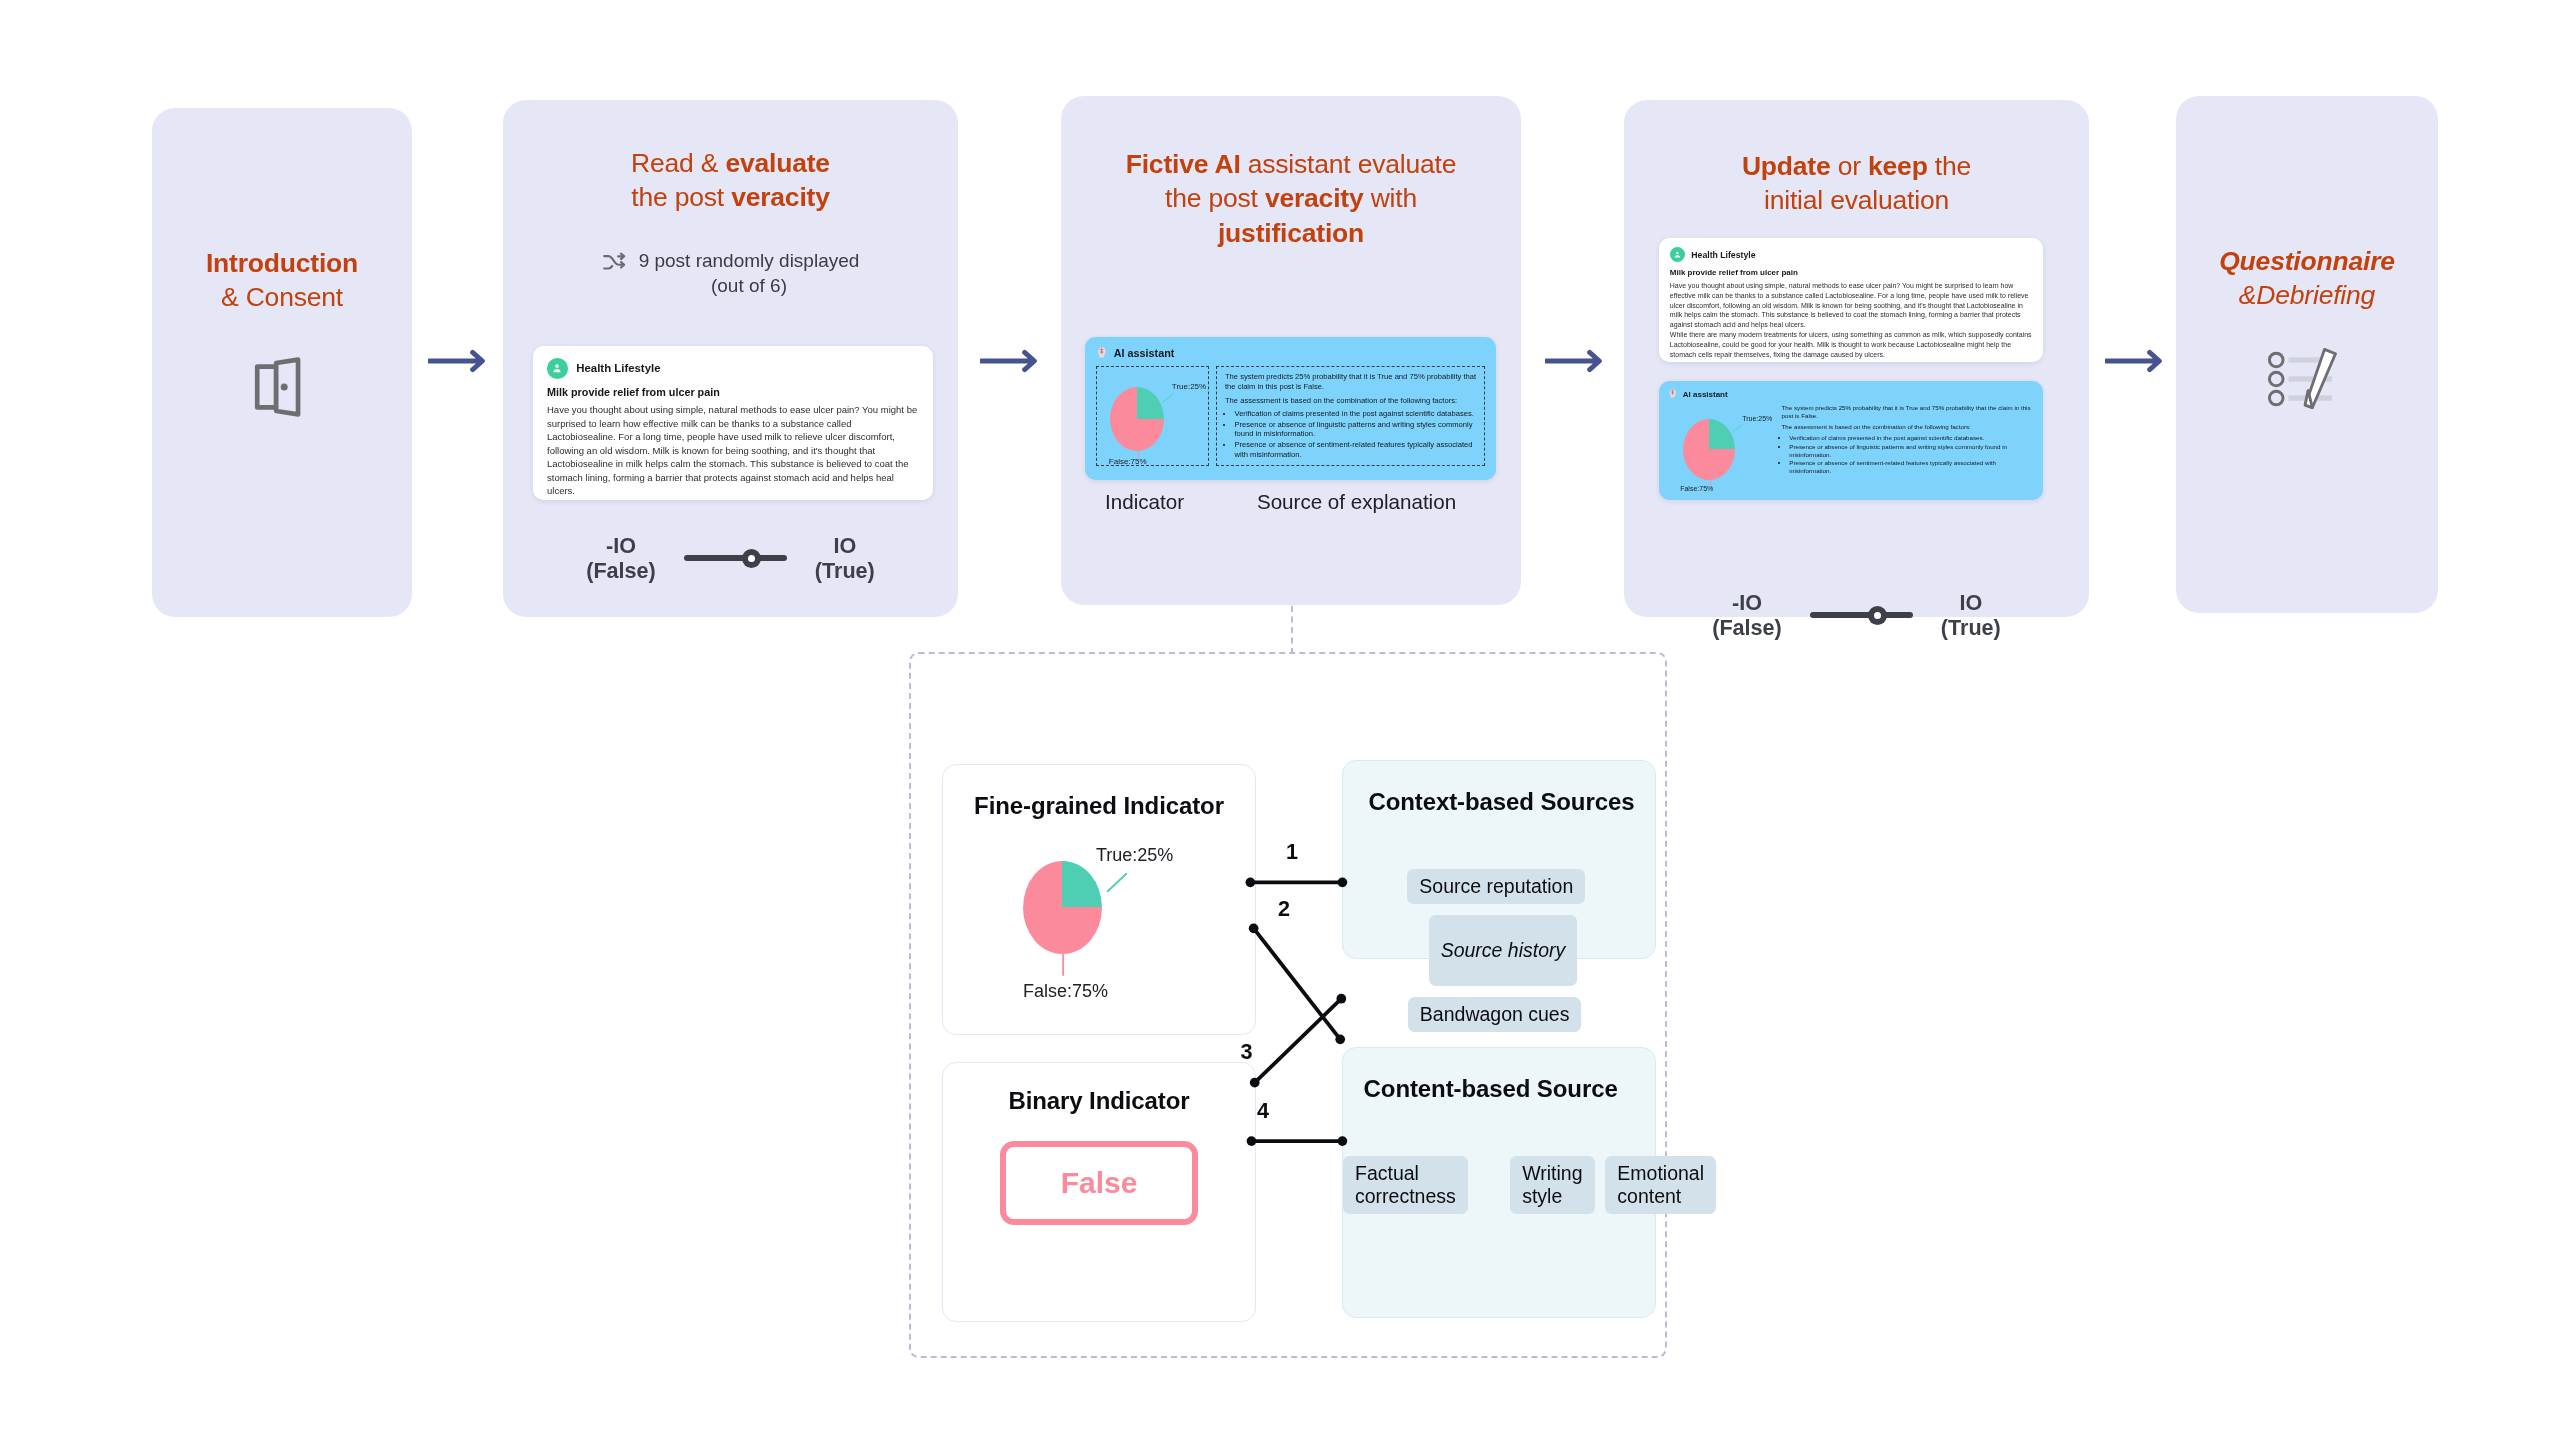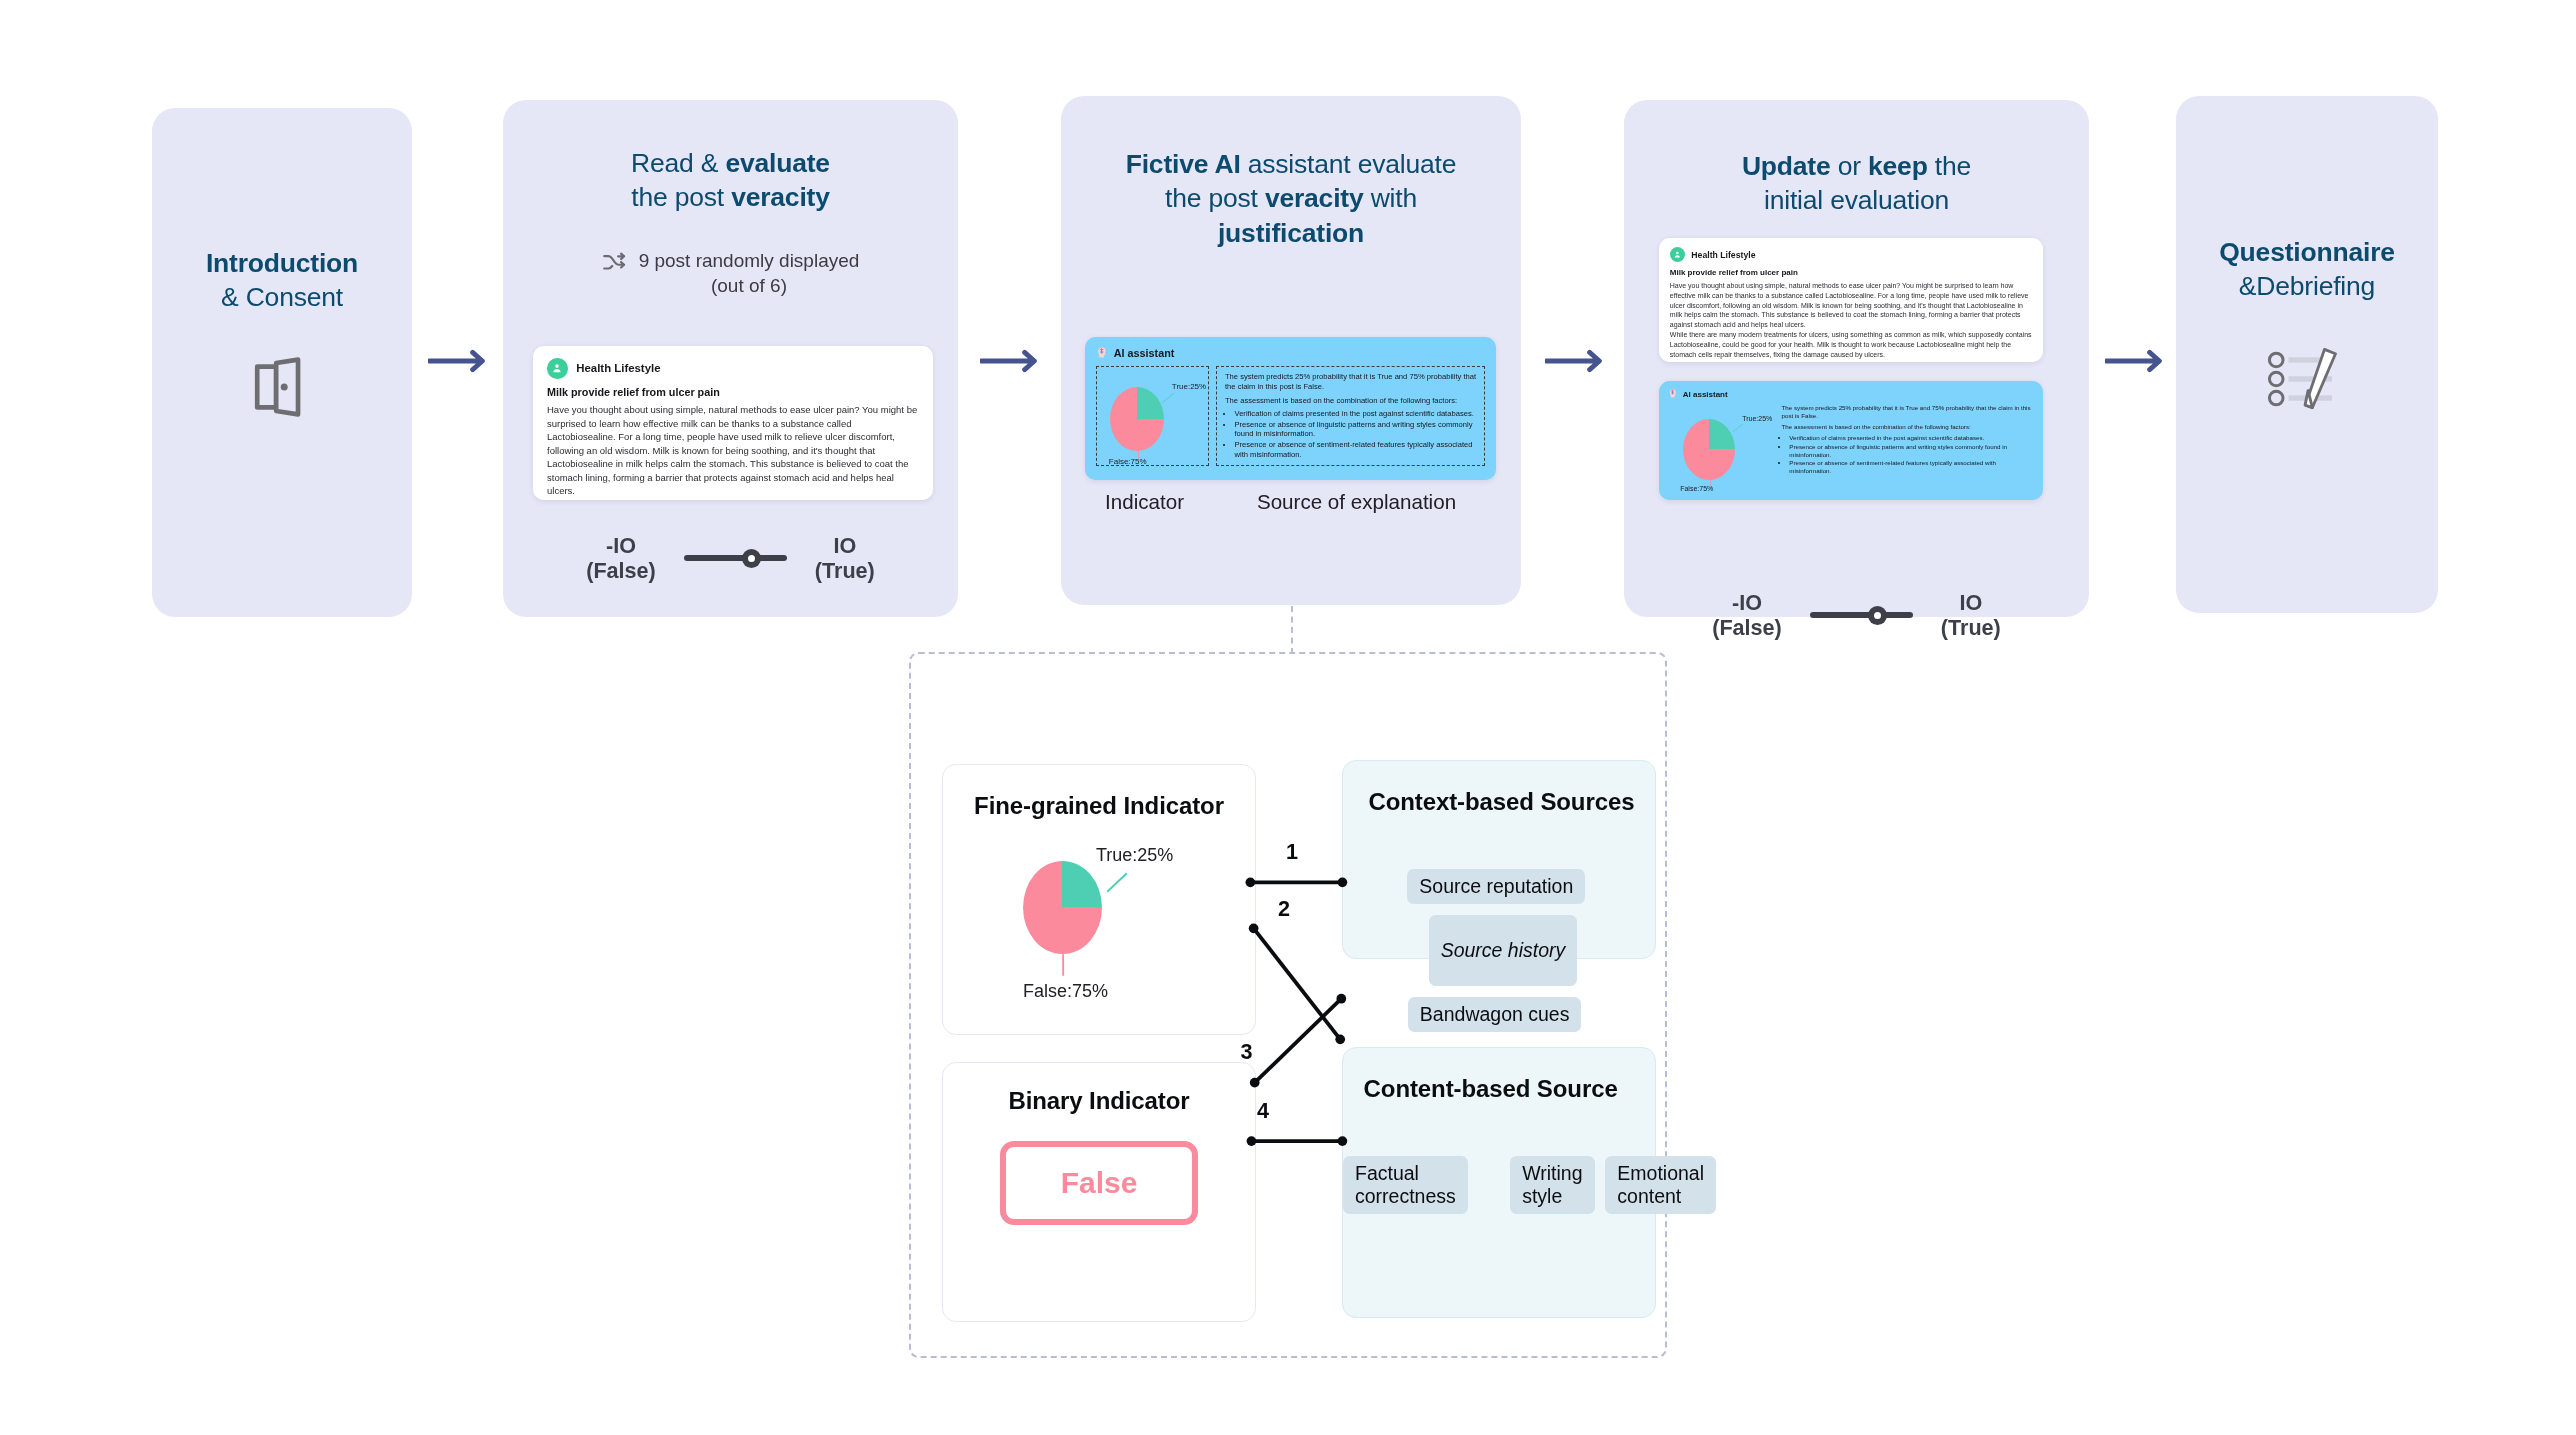--- a/index.html
+++ b/index.html
@@ -7,21 +7,21 @@
   .stage{position:absolute;left:0;top:0;width:2576px;height:1435px;}
 
   
   .panel{position:absolute;background:#e5e7f7;border-radius:23px;}
   .p1{left:152px;top:108px;width:260px;height:509px;}
   .p2{left:503px;top:100px;width:455px;height:517px;}
   .p3{left:1061px;top:96px;width:460px;height:509px;}
   .p4{left:1624px;top:100px;width:465px;height:517px;}
   .p5{left:2176px;top:96px;width:262px;height:517px;}
 
-  .p-title{position:absolute;left:0;right:0;text-align:center;font-size:25px;line-height:1.30;color:#0c4a6e;letter-spacing:-0.2px;}
+  .p-title{position:absolute;left:0;right:0;text-align:center;font-size:25px;line-height:1.30;color:#c2410c;letter-spacing:-0.2px;}
   .p-title b{font-weight:700;}
   .p-title .thin{font-weight:400;}
 
   .bigtitle{font-size:26.5px;line-height:1.30;}
 
   
   .arrow{position:absolute;height:32px;display:flex;align-items:center;}
   .arrow svg{display:block;}
 
   
@@ -299,21 +299,21 @@
     </div>
   </div>
 
   <div class="arrow" style="left:2105px;top:345px;">
     <svg width="60" height="26" viewBox="0 0 110 48">
         <path d="M2 24h96M82 8l18 16-18 16" stroke="#45538f" stroke-width="9" stroke-linecap="round" stroke-linejoin="round" fill="none"></path>
       </svg>
   </div>
 
   <div class="panel p5">
-    <div class="p-title bigtitle" style="top:139px;">
+    <div class="p-title bigtitle" style="top:148px;font-style:italic;">
       <b>Questionnaire</b><br>
       <span class="thin">&amp;Debriefing</span>
     </div>
     <div class="cicon" style="top:249px;">
       <svg width="87" height="68" viewBox="0 0 64 50" fill="none">
         <circle cx="9" cy="11" r="5" stroke="#6e6e72" stroke-width="2.2"></circle>
         <circle cx="9" cy="25" r="5" stroke="#6e6e72" stroke-width="2.2"></circle>
         <circle cx="9" cy="39" r="5" stroke="#6e6e72" stroke-width="2.2"></circle>
         <rect x="18" y="9" width="32" height="4" fill="#cfd2de"></rect>
         <rect x="18" y="23" width="32" height="4" fill="#cfd2de"></rect>

